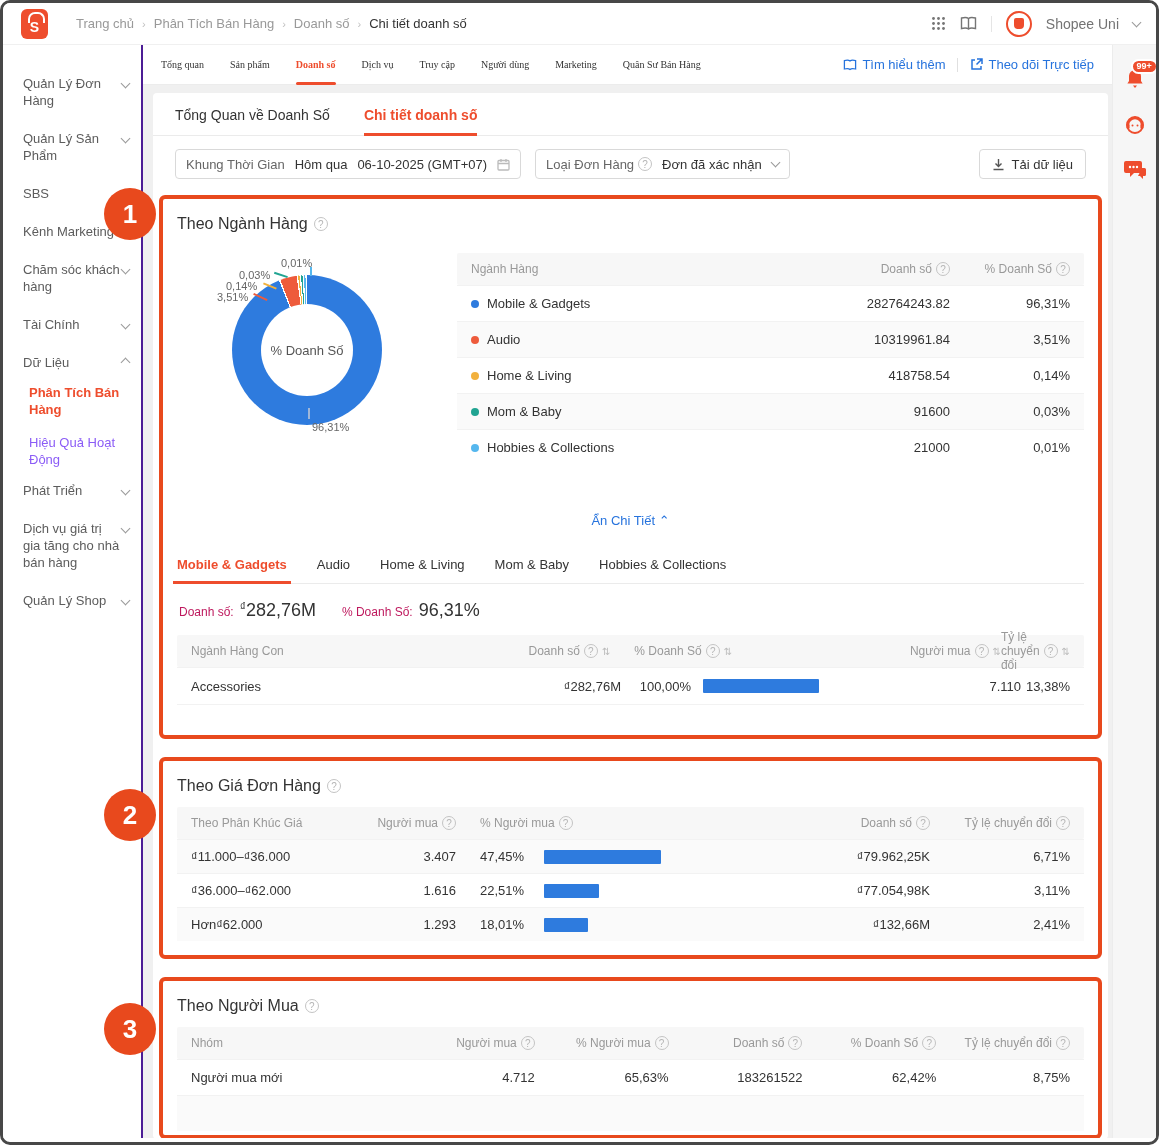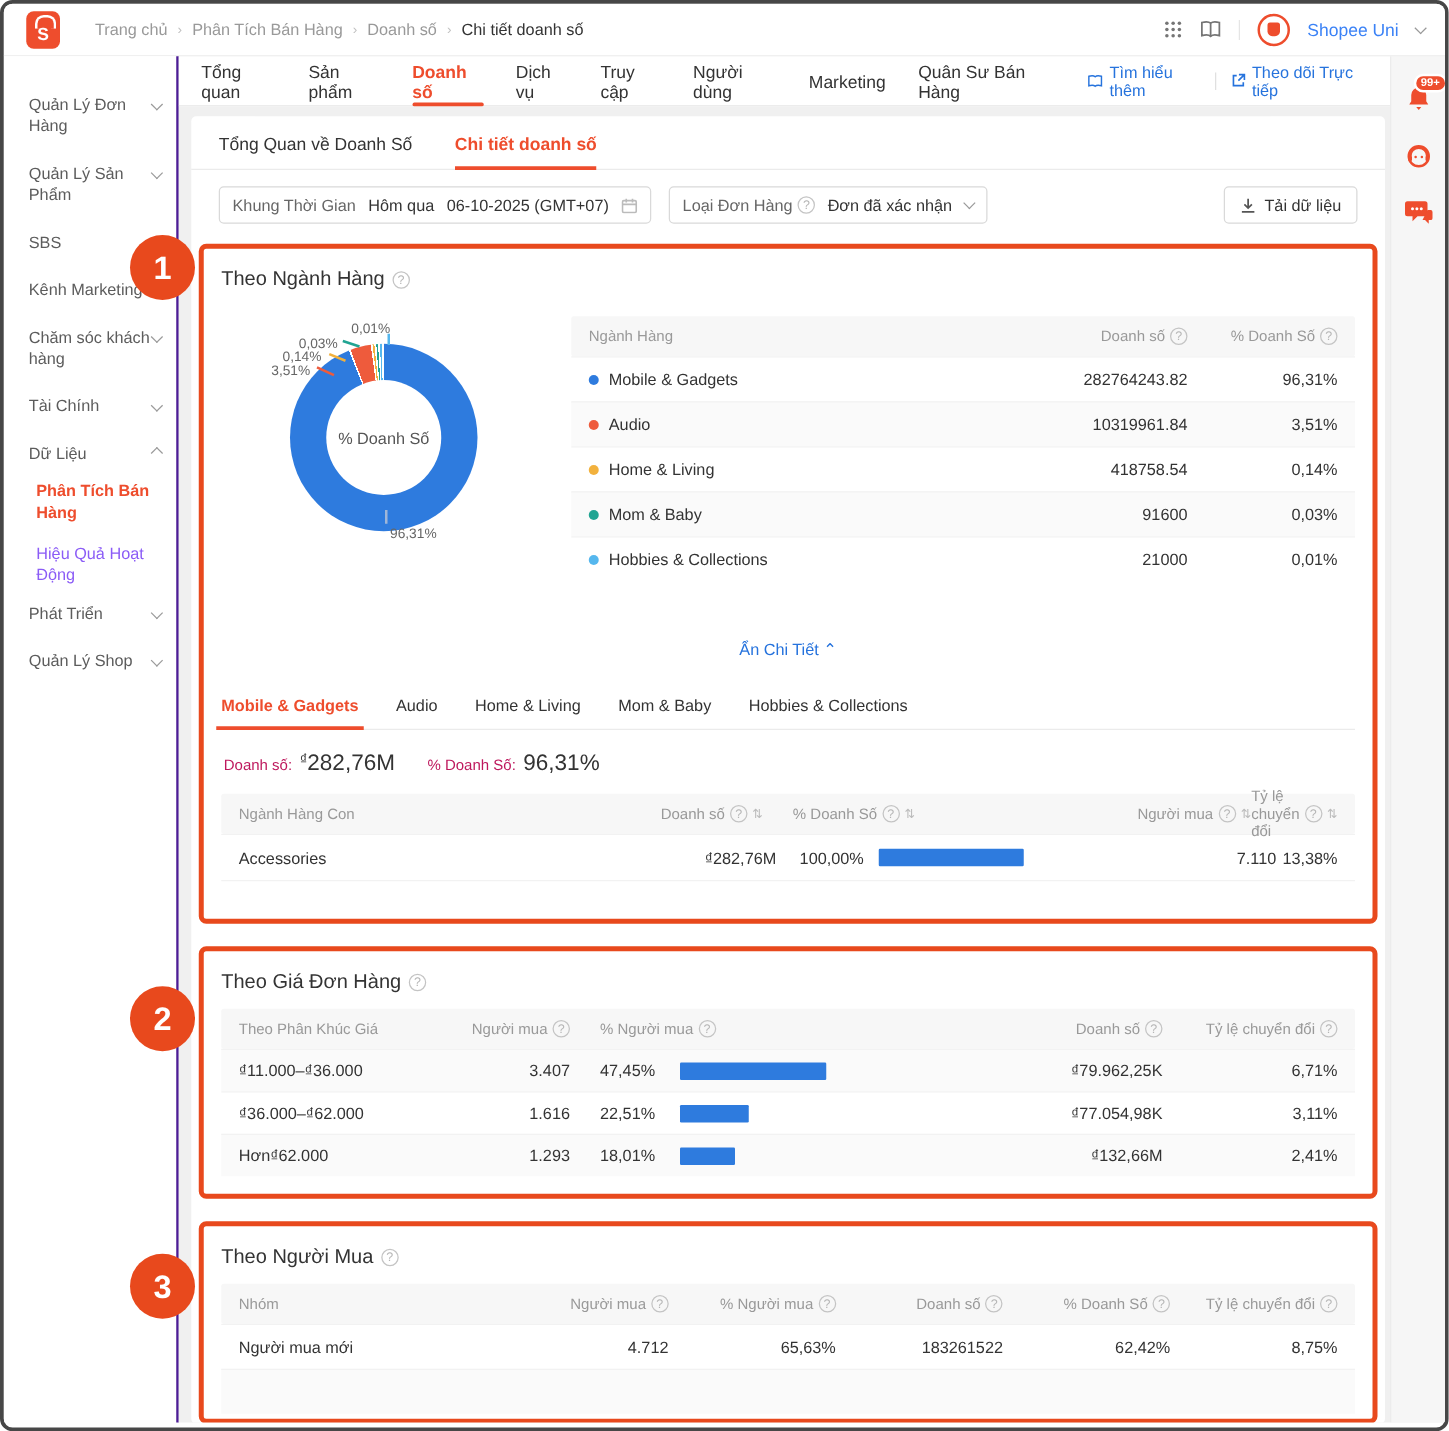--- a/index.html
+++ b/index.html
@@ -12,40 +12,40 @@
   .logo::before { content:""; position:absolute; top:3px; left:7px; width:13px; height:9px; border:2px solid #fff; border-bottom:none; border-radius:7px 7px 0 0; }
   .logo .s { color:#fff; font-size:14px; font-weight:bold; line-height:1; margin-bottom:5px; }
   .crumbs { display:flex; align-items:center; gap:8px; margin-left:28px; font-size:13px; color:#999; }
   .crumbs .sep { color:#c0c0c0; font-size:11px; }
   .crumbs .current { color:#333; }
   .topbar-right { margin-left:auto; display:flex; align-items:center; gap:14px; }
   .tb-icon { color:#757575; display:flex; align-items:center; cursor:pointer; }
   .tb-div { width:1px; height:16px; background:#e5e5e5; }
   .avatar { width:26px; height:26px; border-radius:50%; border:2px solid #ee4d2d; position:relative; }
   .avatar::after { content:""; position:absolute; left:6px; top:5px; width:10px; height:11px; background:#ee4d2d; border-radius:2px 2px 4px 4px; }
-  .acct { font-size:14px; color:#3b82f6; }
+  .acct { font-size:14px; color:#737373; }
   .chev { display:inline-block; width:7px; height:7px; border-right:1.5px solid #999; border-bottom:1.5px solid #999; transform:rotate(45deg); margin-top:-3px; }
   .chev.up { transform:rotate(-135deg); margin-top:3px; }
 
   
   .app { display:flex; height:1093px; }
   .sidebar { width:140px; background:#fff; border-right:2px solid #4c1d95; padding:30px 12px 0 20px; flex-shrink:0; }
   .side-item { display:flex; justify-content:space-between; align-items:flex-start; font-size:13px; color:#5c5c5c; line-height:17px; margin-bottom:21px; cursor:pointer; }
   .side-item .chev { border-color:#9a9a9a; flex-shrink:0; margin-top:5px; }
   .side-sub { margin:-8px 0 14px 6px; font-size:13px; line-height:17px; cursor:pointer; }
   .side-sub.active { color:#ee4d2d; font-weight:bold; }
   .side-sub.plain { color:#8b5cf6; margin-top:16px; }
 
   .main { flex:1; position:relative; background:#f0f0f0; padding-right:44px; overflow:hidden; }
   .rail { position:absolute; right:0; top:0; bottom:0; width:44px; background:#f6f6f6; border-left:1px solid #ececec; display:flex; flex-direction:column; align-items:center; padding-top:22px; gap:22px; }
   .rail-item { position:relative; cursor:pointer; }
   .rail-badge { position:absolute; top:-8px; left:8px; background:#ee4d2d; color:#fff; border:2px solid #fff; border-radius:9px; font-size:9px; font-weight:bold; padding:1px 4px; line-height:1; }
 
   .navbar { height:40px; background:#fff; display:flex; align-items:center; padding:0 18px; gap:26px; border-bottom:1px solid #ececec; }
-  .nav-tab { font-size:14px; color:#333; cursor:pointer; position:relative; height:40px; display:flex; align-items:center; }
+  .nav-tab { font-size:10px; color:#333; cursor:pointer; position:relative; height:40px; display:flex; align-items:center;font-family:Liberation Serif, serif; }
   .nav-tab.active { color:#ee4d2d; font-weight:bold; }
   .nav-tab.active::after { content:""; position:absolute; left:0; right:0; bottom:0; height:3px; background:#ee4d2d; border-radius:2px; }
   .nav-links { margin-left:auto; display:flex; align-items:center; gap:12px; }
   .nav-link { color:#2673dd; font-size:13px; display:flex; align-items:center; gap:5px; cursor:pointer; }
   .nav-div { width:1px; height:14px; background:#e0e0e0; }
 
   
   .card { margin:8px 4px 0 10px; background:#fff; border-radius:4px; min-height:1040px; }
   .subtabs { display:flex; gap:34px; padding:0 22px; border-bottom:1px solid #ebebeb; }
   .subtab { font-size:14px; color:#333; padding:14px 0 12px; cursor:pointer; position:relative; }
@@ -201,20 +201,24 @@
           <span>Dữ Liệu</span>
           <span class="chev up"></span>
         </div>
       <div class="side-sub active">Phân Tích Bán Hàng</div>
       <div class="side-sub plain">Hiệu Quả Hoạt Động</div>
       <div class="side-item" style="margin-top:14px;">
           <span>Phát Triển</span>
           <span class="chev"></span>
         </div>
       <div class="side-item">
+          <span>Dịch vụ giá trị gia tăng cho nhà bán hàng</span>
+          <span class="chev"></span>
+        </div>
+      <div class="side-item">
           <span>Quản Lý Shop</span>
           <span class="chev"></span>
         </div>
     </div>
 
     <div class="main">
 
       <div class="navbar">
         <div class="nav-tab">Tổng quan</div>
         <div class="nav-tab">Sản phẩm</div>

